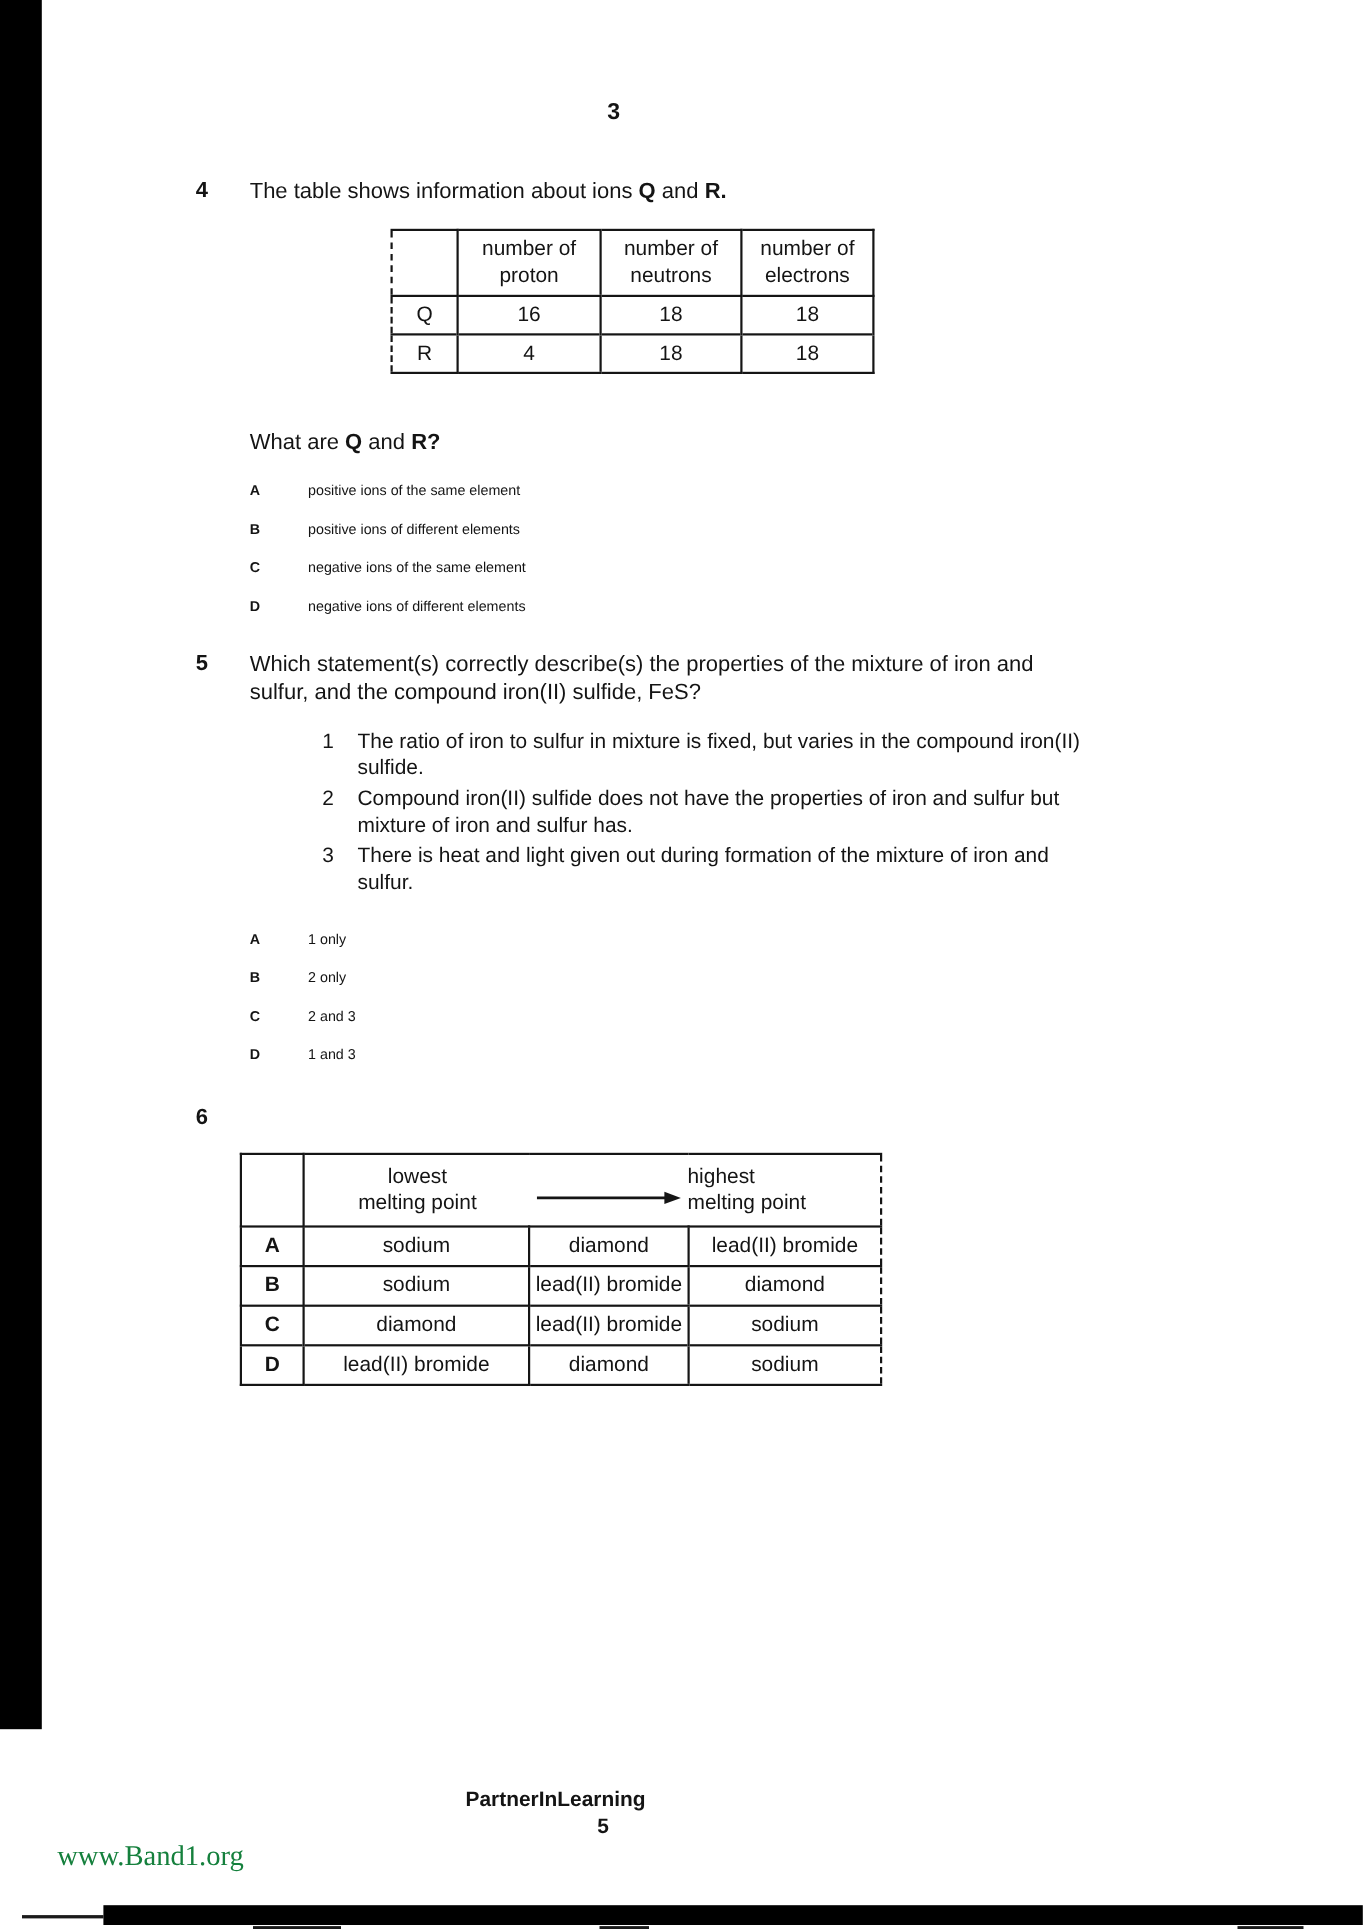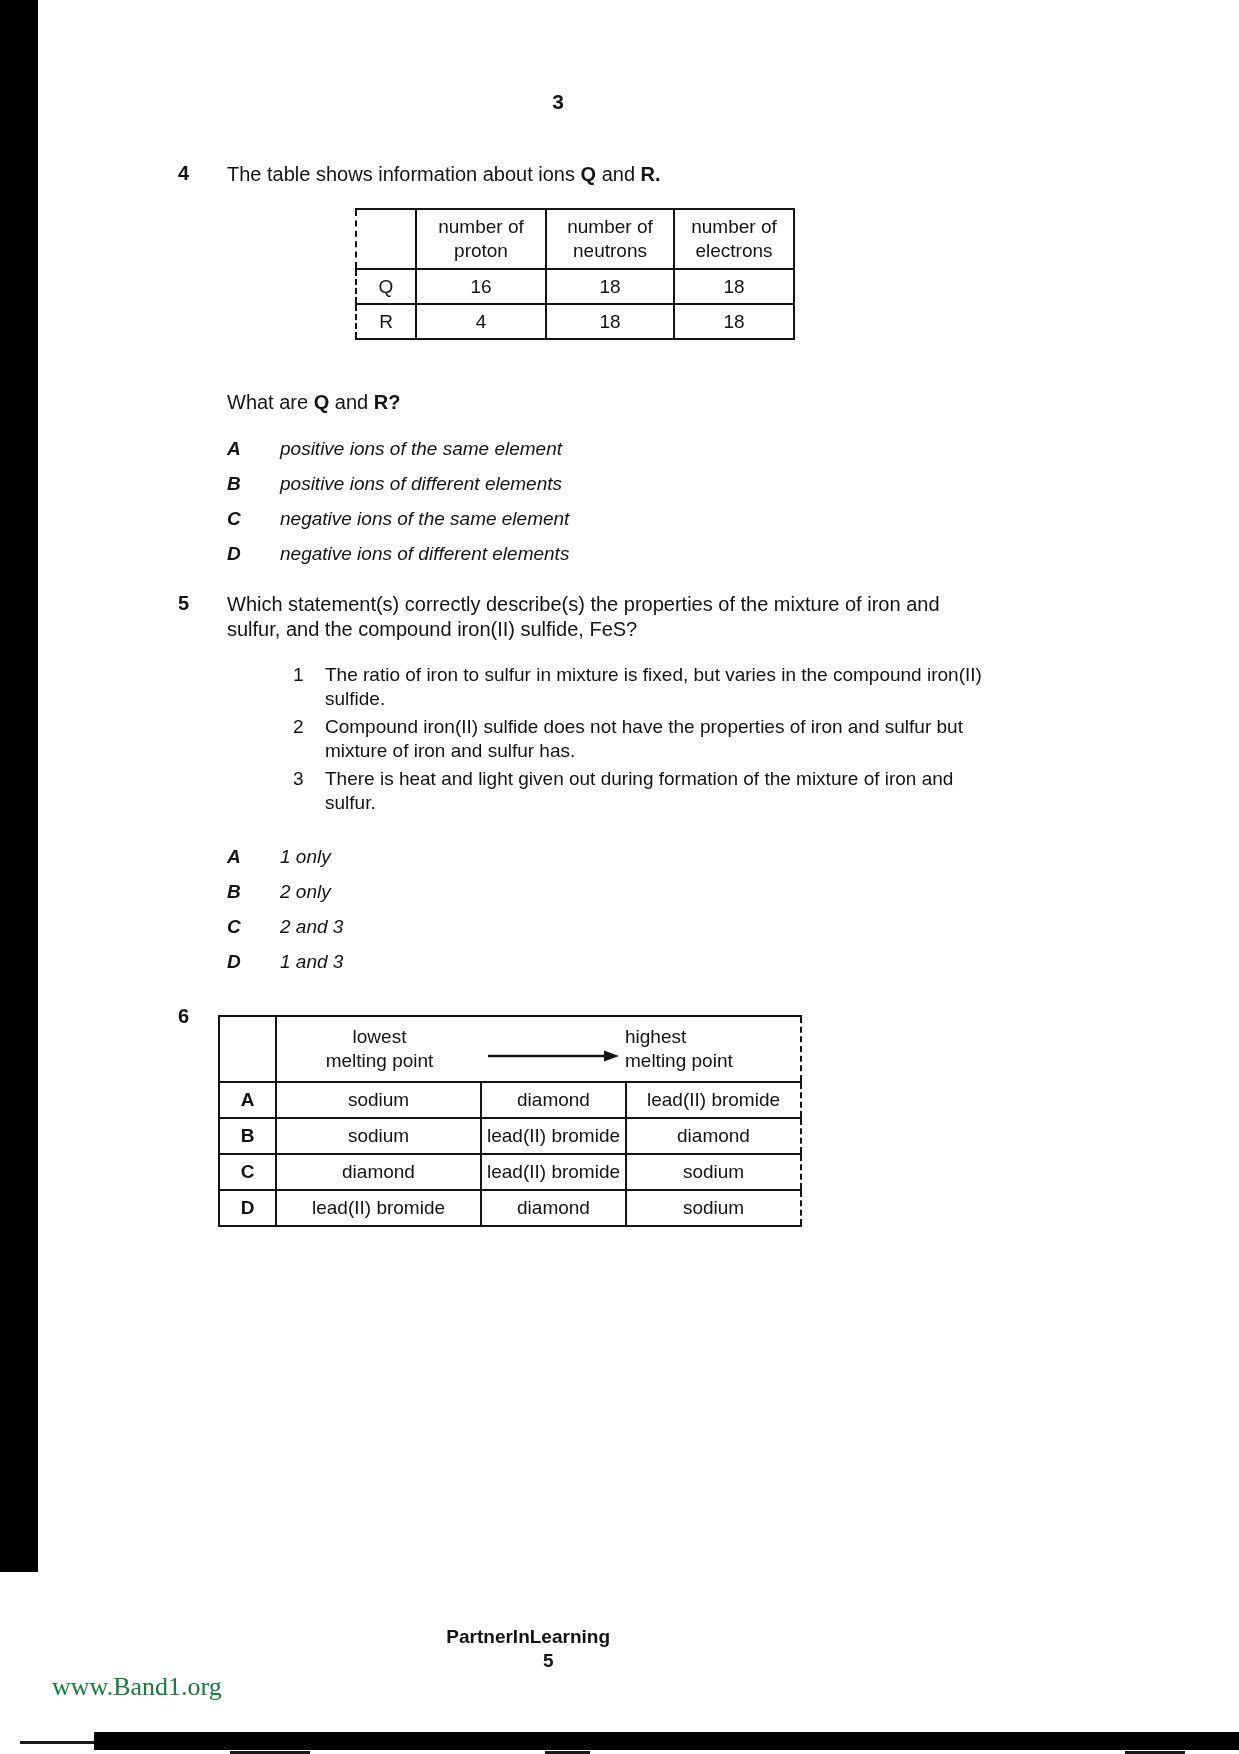--- a/index.html
+++ b/index.html
@@ -20,42 +20,42 @@
     border:2px solid #151515;text-align:center;vertical-align:middle;
     font-size:19px;font-weight:normal;padding:0 6px;
   }
   table.ions th{height:58px;line-height:24px;}
   table.ions td{height:33px;}
   .dash-r{border-right-style:dashed !important;}
   .dash-b{border-bottom-style:dashed !important;}
   .dash-l{border-left-style:dashed !important;}
 
   
-  .option{position:absolute;left:227px;font-size:19px;white-space:nowrap;font-style:italic;}
+  .option{position:absolute;left:227px;font-size:13px;white-space:nowrap;}
   .option .letter{display:inline-block;width:53px;font-weight:bold;}
   .statement{position:absolute;left:293px;display:flex;font-size:19px;line-height:24px;}
   .statement .stnum{width:32px;flex:0 0 32px;}
   .statement .sttext{width:670px;}
 
   
   table.mp{border-collapse:collapse;}
   table.mp th,table.mp td{
     border:2px solid #151515;text-align:center;vertical-align:middle;
     font-size:19px;font-weight:normal;padding:0 4px;
   }
   table.mp td{height:34px;}
   table.mp td.rowlab{font-weight:bold;}
   .mp-header{height:56px;padding:4px 0 !important;}
   .mp-header .hdrflex{display:flex;align-items:stretch;width:100%;}
   .mp-cellL{width:205px;text-align:center;line-height:24px;}
   .mp-cellR{width:175px;text-align:left;line-height:24px;}
   .mp-mid{flex:1;display:flex;align-items:flex-end;justify-content:center;padding-bottom:10px;}
 
   
-  .footer-brand{font-size:19px;font-weight:bold;text-align:right;}
+  .footer-brand{font-size:19px;font-weight:bold;text-align:center;}
   .footer-page{font-size:19px;font-weight:bold;}
   .watermark{font-family:Liberation Serif, serif;font-size:26px;color:#15803d;}
 
   
   .scanbar{position:absolute;background:#000;}
   .scanline{position:absolute;background:#1a1a1a;}
 </style>
 </head>
 <body>
 
@@ -119,21 +119,21 @@
     <span class="sttext">There is heat and light given out during formation of the mixture of iron and sulfur.</span>
   </div>
 
   <div class="option" style="top:846px;"><span class="letter">A</span><span>1 only</span></div>
   <div class="option" style="top:881px;"><span class="letter">B</span><span>2 only</span></div>
   <div class="option" style="top:916px;"><span class="letter">C</span><span>2 and 3</span></div>
   <div class="option" style="top:951px;"><span class="letter">D</span><span>1 and 3</span></div>
 
   <div class="abs qnum" style="left:178px;top:1005px;">6</div>
 
-  <table class="mp abs" style="left:218px;top:1015px;">
+  <table class="mp abs" style="left:218px;top:1048px;">
     <colgroup>
         <col style="width:57px">
         <col style="width:205px">
         <col style="width:145px">
         <col style="width:175px">
       </colgroup>
     <tbody>
         <tr>
       <th></th>
       <th colspan="3" class="mp-header dash-r">

